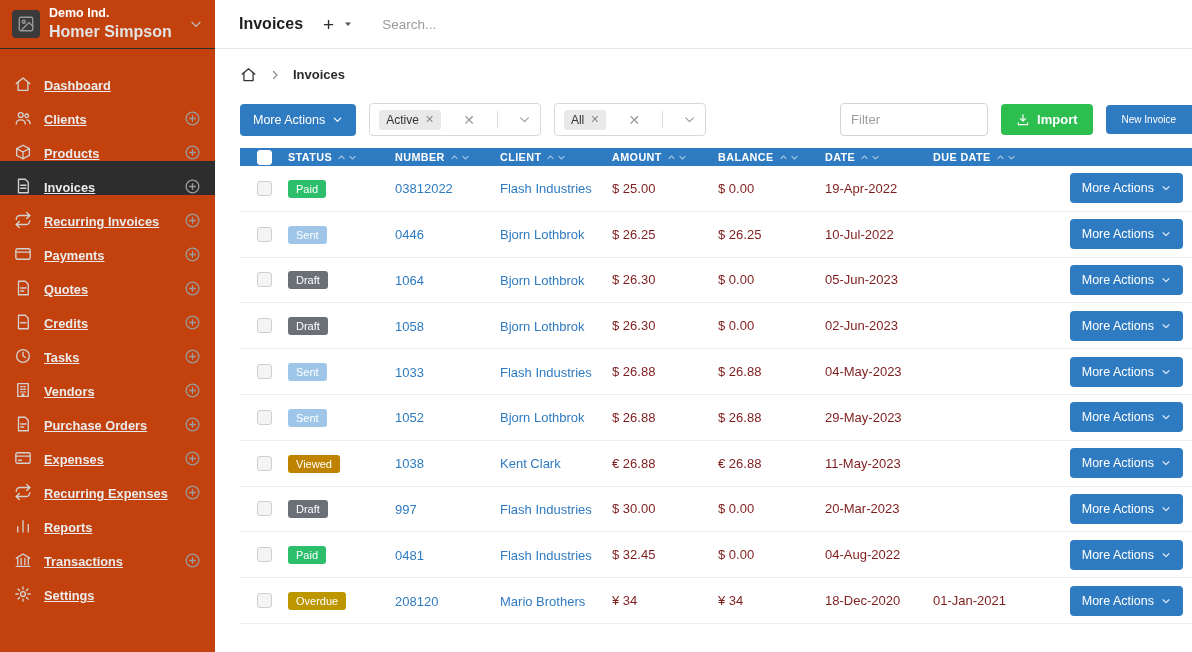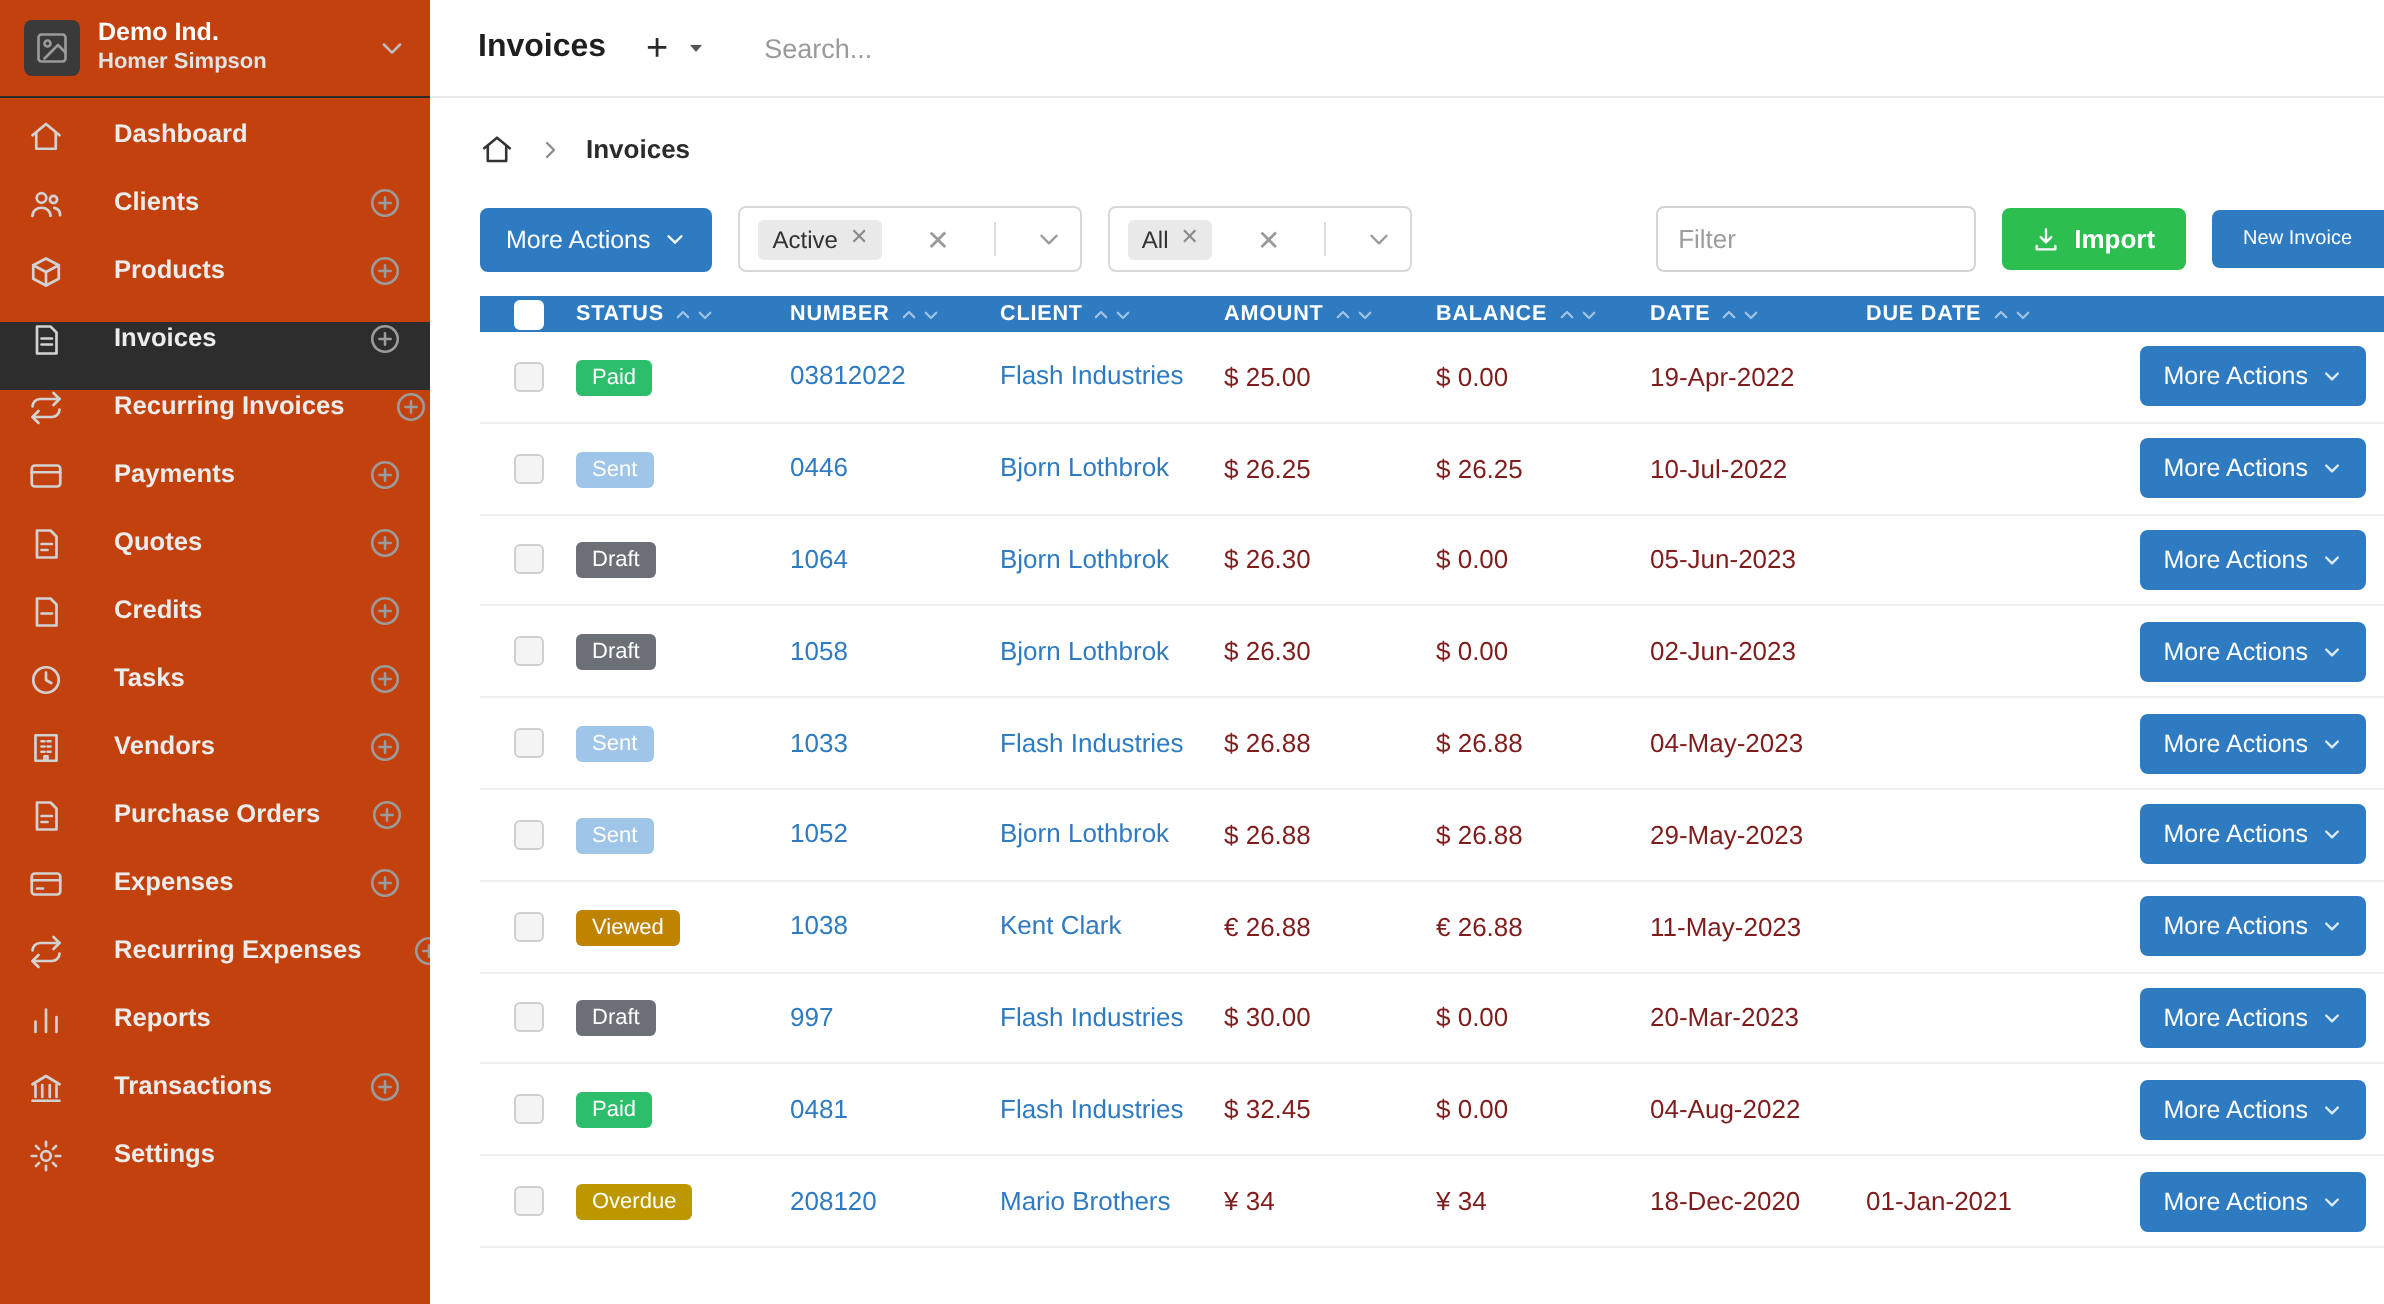--- a/index.html
+++ b/index.html
@@ -6,25 +6,25 @@
   html,body { width:1192px; height:652px; overflow:hidden; font-family:"Liberation Sans", sans-serif; background:#fff; }
   .app { display:flex; width:100%; height:100%; }
 
   
   .sidebar { width:215px; flex-shrink:0; background:#c2410c; color:#e8e8e8; display:flex; flex-direction:column; }
   .company { height:49px; display:flex; align-items:center; gap:9px; padding:0 12px; cursor:pointer; border-bottom:1px solid #2c2c2c; }
   .company-logo { width:28px; height:28px; border-radius:4px; background:#3a3a3a; color:#9a9a9a; display:flex; align-items:center; justify-content:center; flex-shrink:0; }
   .company-logo svg { width:18px; height:18px; }
   .company-text { flex:1; line-height:1.25; }
   .company-name { font-size:12.5px; font-weight:bold; color:#fff; }
-  .company-user { font-size:11px; font-weight:bold; color:#e3e3e3; }
+  .company-user { font-size:16px; font-weight:bold; color:#e3e3e3; }
   .company-chevron { color:#bdbdbd; display:flex; }
   .company-chevron svg { width:14px; height:14px; }
   nav { flex:1; padding-top:10px; overflow:hidden; }
-  .nav-item { height:34px; display:flex; align-items:flex-start; gap:25px; padding:0 14px; cursor:pointer; }
+  .nav-item { height:34px; display:flex; align-items:flex-end; gap:12px; padding:0 14px; cursor:pointer;text-decoration:underline; }
   .nav-item.active { background:#2d2d2d; }
   .nav-icon { width:18px; height:18px; display:flex; color:#d2d2d2; flex-shrink:0; }
   .nav-icon svg { width:18px; height:18px; }
   .nav-label { flex:1; font-size:12.8px; font-weight:600; color:#ececec; white-space:nowrap; }
   .nav-add { width:17px; height:17px; color:#9c9c9c; display:flex; }
   .nav-add svg { width:17px; height:17px; }
 
   
   .main { flex:1; display:flex; flex-direction:column; min-width:0; }
   .topbar { height:49px; display:flex; align-items:center; padding:0 24px; border-bottom:1px solid #e8e8e8; flex-shrink:0; }
@@ -47,21 +47,21 @@
   .btn-blue { background:var(--accent,#2f7bc1); color:#fff; font-size:12.5px; padding:9px 13px; }
   .btn-blue svg { width:11px; height:11px; }
   .chip-group { display:flex; align-items:center; gap:20px; border:1px solid #d8d8d8; border-radius:4px; height:33px; padding:0 9px; background:#fff; }
   .chip { display:inline-flex; align-items:center; gap:6px; background:#e9e9e9; border-radius:3px; padding:3px 7px; font-size:12px; color:#333; cursor:pointer; }
   .chip-x { color:#8a8a8a; font-size:11px; line-height:1; }
   .chip-clear { background:none; border:none; color:#9a9a9a; font-size:14px; cursor:pointer; line-height:1; padding:0 2px; }
   .chip-divider { width:1px; height:17px; background:#dcdcdc; }
   .chip-caret { background:none; border:none; color:#9a9a9a; display:flex; cursor:pointer; padding:0; }
   .chip-caret svg { width:13px; height:13px; }
   .toolbar-spacer { flex:1; }
-  .filter-input { width:160px; height:33px; border:1px solid #d4d4d4; border-radius:4px; padding:0 10px; font-size:13px; color:#333; outline:none; font-family:inherit; }
+  .filter-input { width:148px; height:33px; border:1px solid #d4d4d4; border-radius:4px; padding:0 10px; font-size:13px; color:#333; outline:none; font-family:inherit; }
   .filter-input::placeholder { color:#9d9d9d; }
   .btn-green { background:var(--import_green,#2dbe50); color:#fff; font-size:13px; font-weight:bold; padding:8px 15px; }
   .btn-green svg { width:14px; height:14px; }
   .btn-new { background:var(--accent,#2f7bc1); color:#fff; font-size:10px; padding:9px 16px; border-radius:4px 0 0 4px; margin-right:0; }
 
   
   .table { margin-left:25px; }
   .grid-row { display:grid; grid-template-columns:48px 107px 105px 112px 106px 107px 108px 113px 1fr; align-items:center; }
   .thead { background:var(--accent,#2f7bc1); height:18px; color:#fff; }
   .th { display:flex; align-items:center; gap:5px; font-size:10.8px; font-weight:bold; letter-spacing:.4px; cursor:pointer; }

